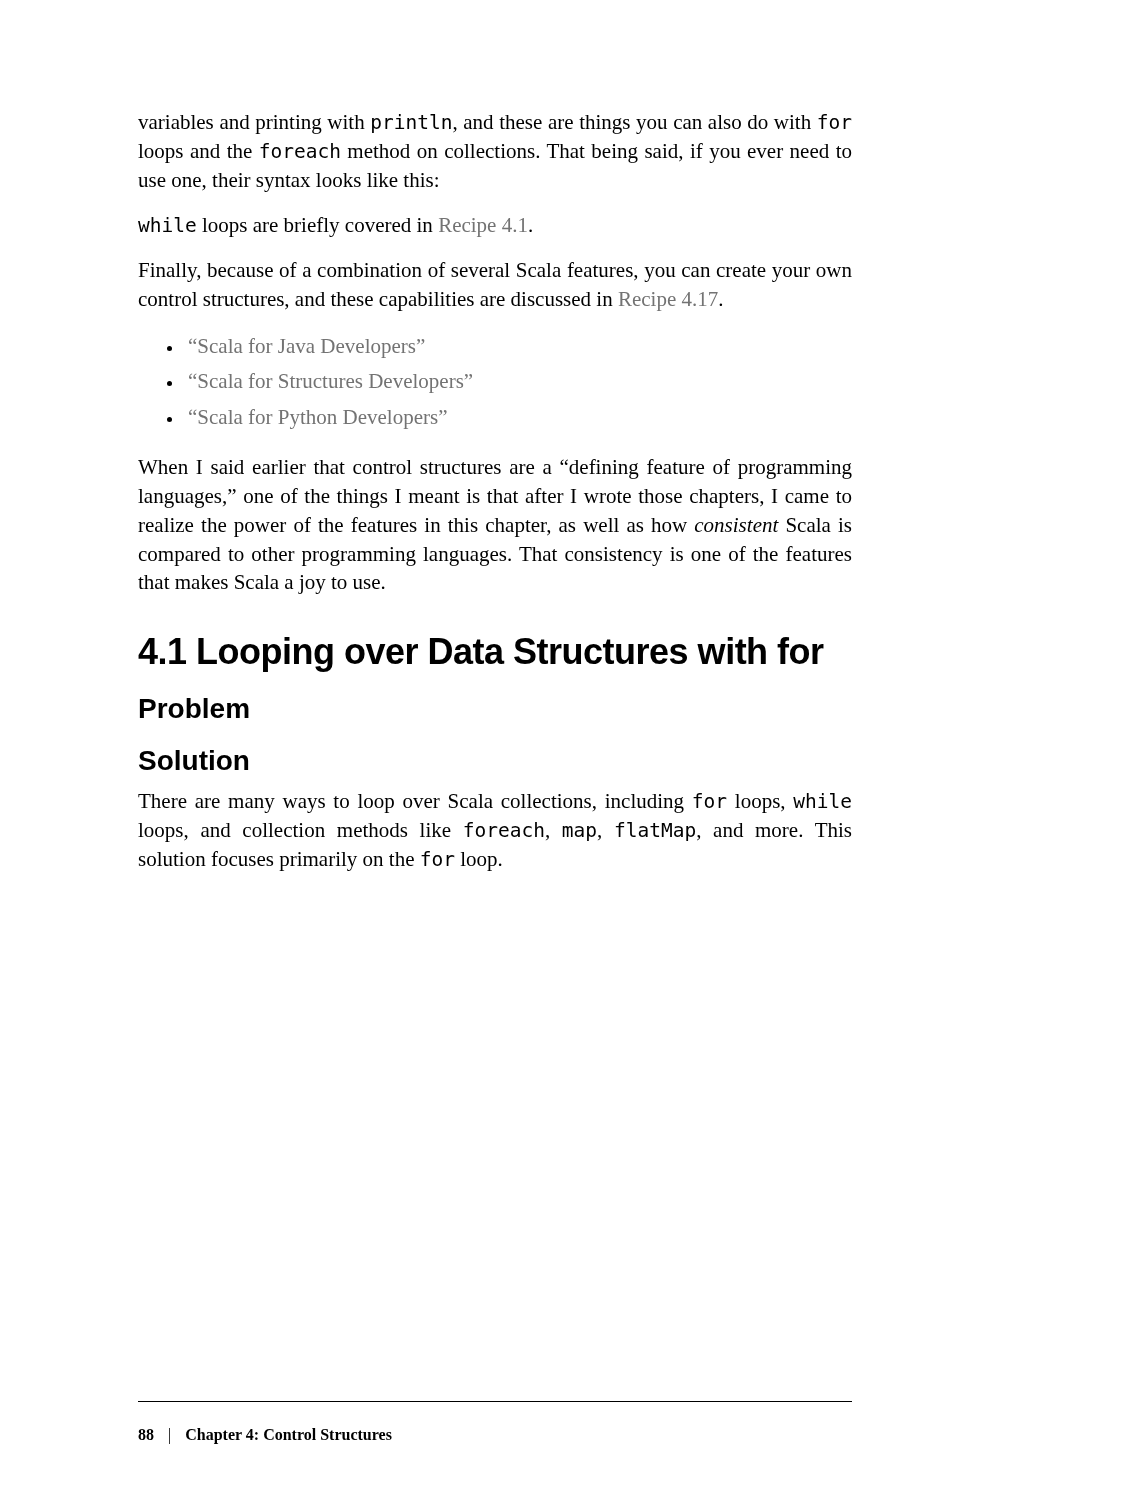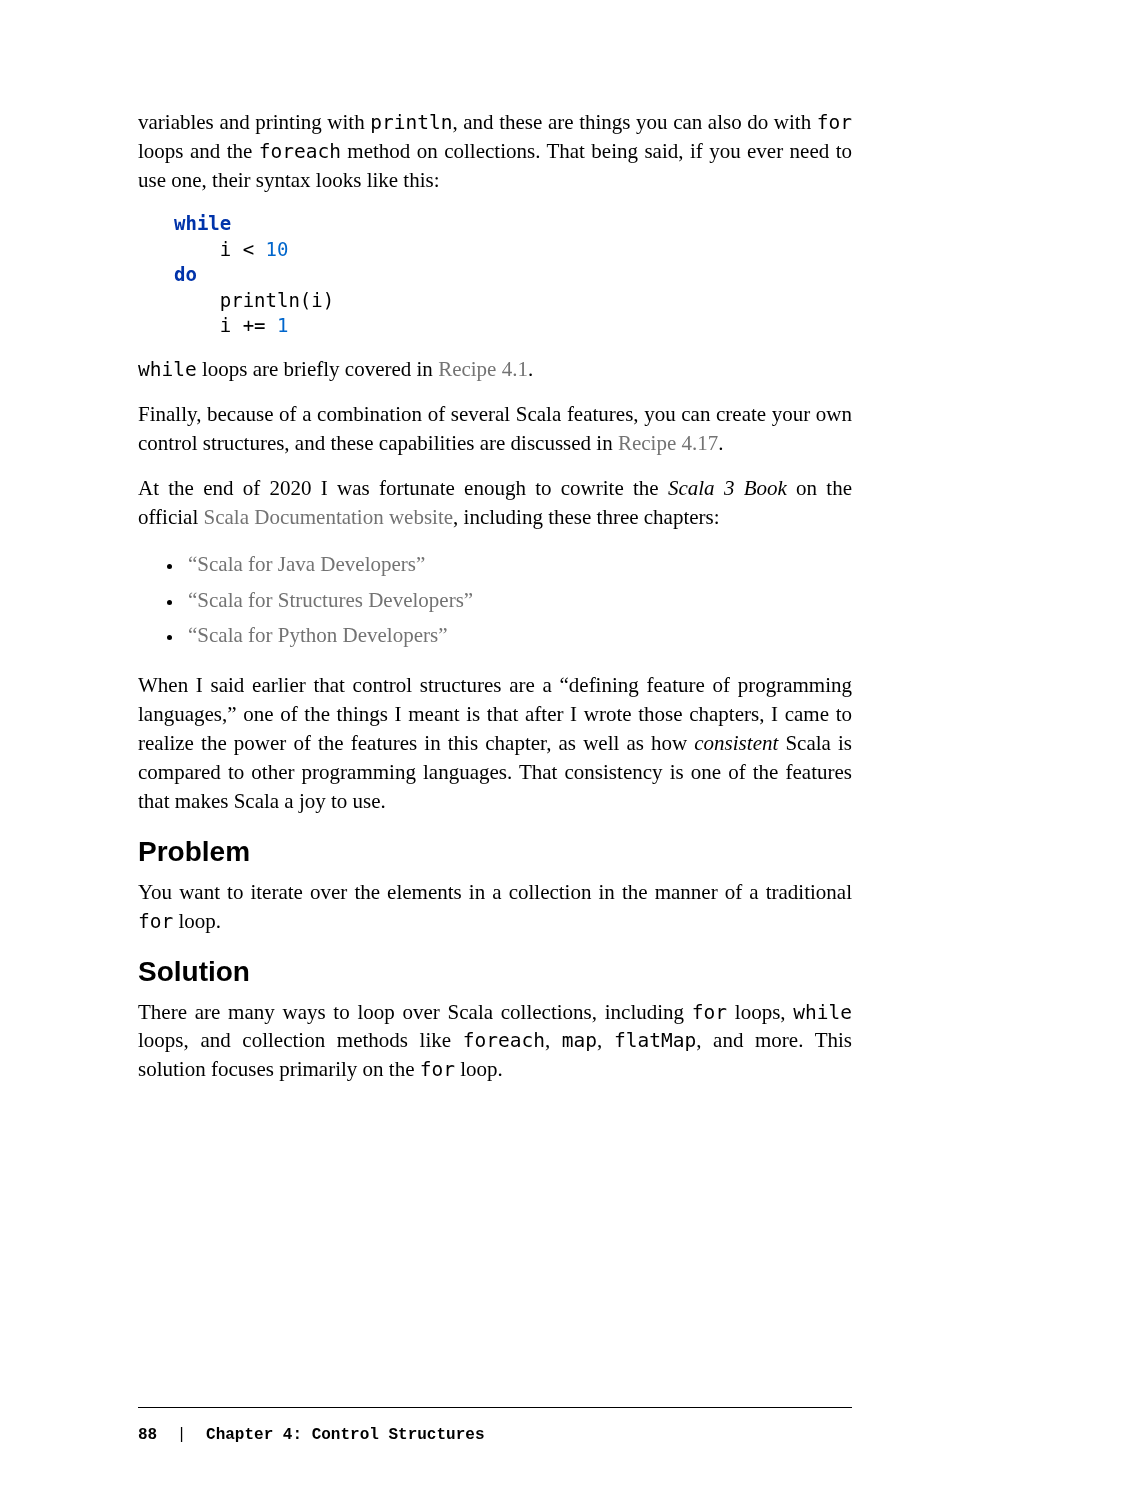--- a/index.html
+++ b/index.html
@@ -78,73 +78,63 @@
     ul.links li::marker {
       font-size: 18px;
     }
     em { font-style: italic; }
     .footer {
       position: absolute;
       left: 138px;
       right: 138px;
       bottom: 56px;
       border-top: 1px solid #000;
-      padding-top: 18px;
-      font-family: Liberation Mono, monospace;
+      padding-top: 24px;
+      font-family: Liberation Serif, serif;
       font-stretch: condensed;
       font-size: 16px;
     }
     .footer .pg { font-weight: 700; }
     .footer .sep { margin: 0 10px; font-weight: 400; }
     .footer .chap { font-weight: 700; }
   </style>
 </head>
 <body>
 
 <div class="page">
 
   <p>
     <span>variables and printing with </span><code class="code">println</code><span>, and these are things you can also do with </span><code class="code">for</code><span> loops and the </span><code class="code">foreach</code><span> method on collections. That being said, if you ever need to use one, their syntax looks like this:</span>
   </p>
 
-  <div class="codeblock"><span class="kw">while</span>
-<span>    i </span><span>&lt;</span><span> </span><span class="num">10</span>
-<span class="kw">do</span>
-<span>    println(i)</span>
-<span>    i </span><span>+=</span><span> </span><span class="num">1</span></div>
 
   <p>
     <code class="code">while</code><span> loops are briefly covered in </span><a class="link">Recipe 4.1</a><span>.</span>
   </p>
 
   <p>
     <span>Finally, because of a combination of several Scala features, you can create your own control structures, and these capabilities are discussed in </span><a class="link">Recipe 4.17</a><span>.</span>
   </p>
 
 
-  <p>
-    <span>At the end of 2020 I was fortunate enough to cowrite the </span><em>Scala 3 Book</em><span> on the official </span><a class="link">Scala Documentation website</a><span>, including these three chapters:</span>
-  </p>
 
   <ul class="links">
     <li><a class="link">“Scala for Java Developers”</a></li>
     <li><a class="link">“Scala for Structures Developers”</a></li>
     <li><a class="link">“Scala for Python Developers”</a></li>
   </ul>
 
   <p>
     <span>When I said earlier that control structures are a “defining feature of programming languages,” one of the things I meant is that after I wrote those chapters, I came to realize the power of the features in this chapter, as well as how </span><em>consistent</em><span> Scala is compared to other programming languages. That consistency is one of the features that makes Scala a joy to use.</span>
   </p>
 
+  <h1 class="recipe">4.1 Looping over Data Structures with for</h1>
 
   <h3 class="sub">Problem</h3>
 
-  <p>
-    <span>You want to iterate over the elements in a collection in the manner of a traditional </span><code class="code">for</code><span> loop.</span>
-  </p>
 
   <h3 class="sub">Solution</h3>
 
   <p>
     <span>There are many ways to loop over Scala collections, including </span><code class="code">for</code><span> loops, </span><code class="code">while</code><span> loops, and collection methods like </span><code class="code">foreach</code><span>, </span><code class="code">map</code><span>, </span><code class="code">flatMap</code><span>, and more. This solution focuses primarily on the </span><code class="code">for</code><span> loop.</span>
   </p>
 
   <div class="footer">
     <span class="pg">88</span>
     <span class="sep">|</span>

